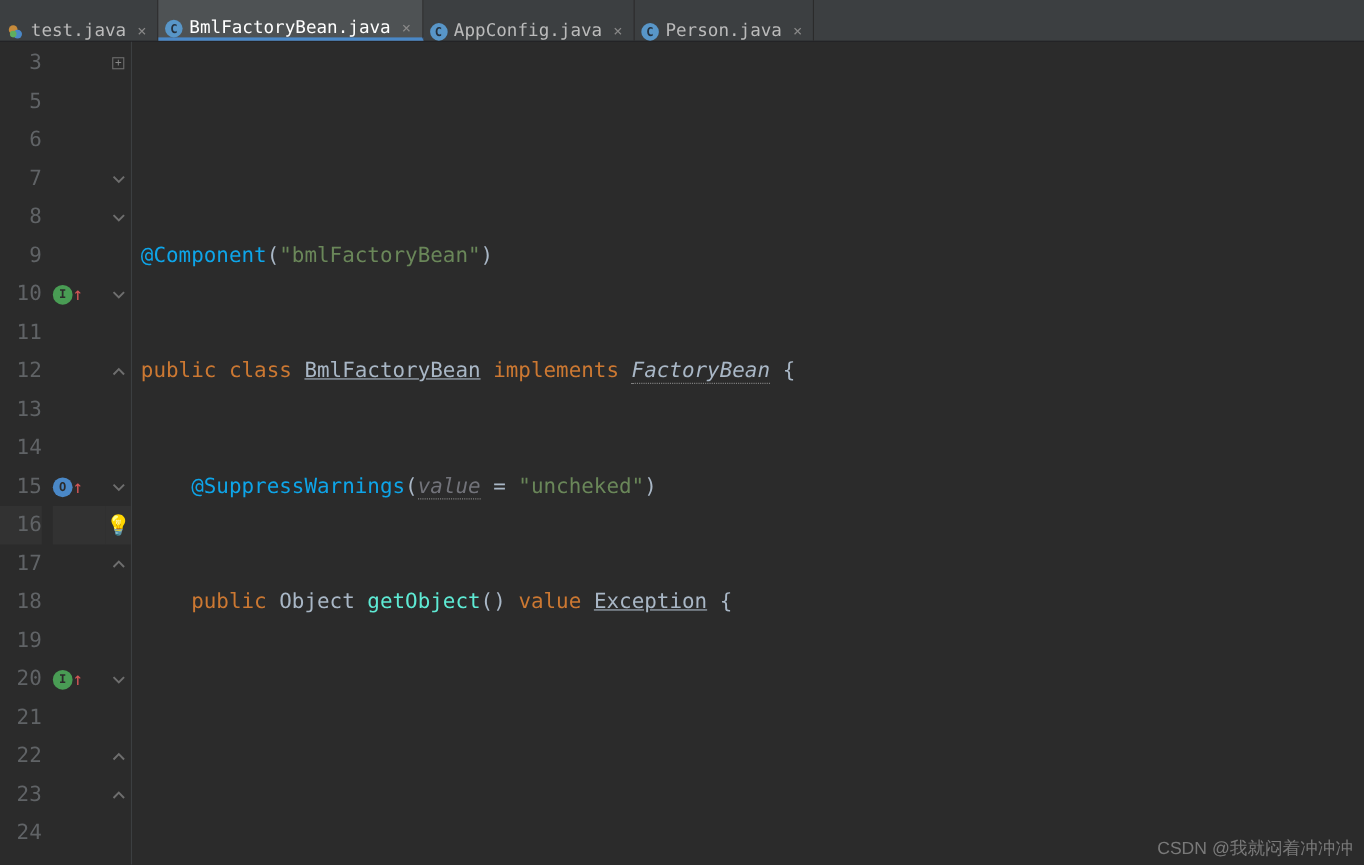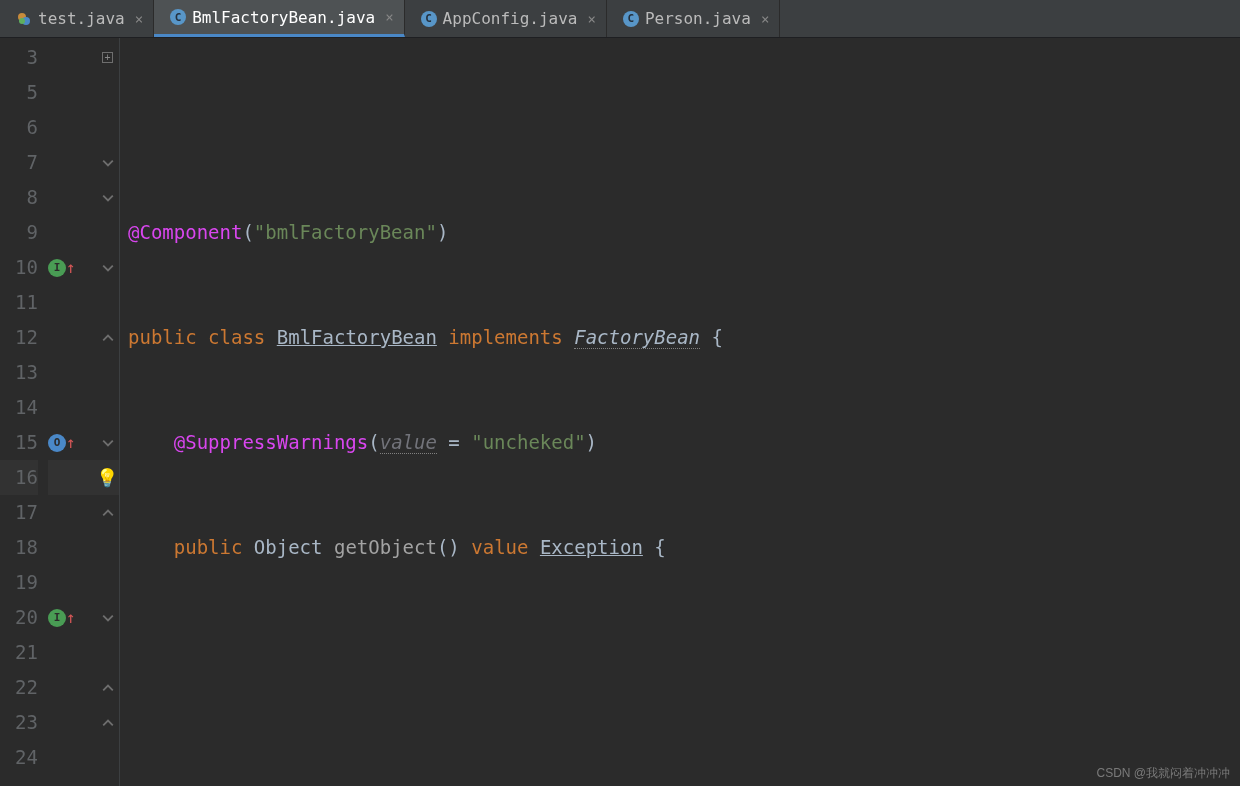--- a/index.html
+++ b/index.html
@@ -15,22 +15,22 @@
   }
   .tabs {
     display: flex;
     background: #3c3f41;
     height: 38px;
     align-items: stretch;
     border-bottom: 1px solid #1e1f22;
   }
   .tab {
     display: flex;
-    align-items: center;
-    padding: 0 10px 0 16px;
+    align-items: flex-end;
+    padding: 0 10px 0 6px;
     border-right: 1px solid #2b2b2b;
     color: #bbbbbb;
     font-size: 16px;
     gap: 6px;
     cursor: pointer;
   }
   .tab.active {
     background: #4e5254;
     border-bottom: 3px solid #4a88c7;
     color: #ffffff;
@@ -84,23 +84,23 @@
   .code {
     padding-left: 8px;
     padding-top: 2px;
     line-height: 35px;
     white-space: pre;
     font-size: 19px;
     position: relative;
   }
   .code .cl { height:35px; position: relative; }
   .kw { color: #cc7832; }
-  .ann { color: #d946ef; }
+  .ann { color: #0ea5e9; }
   .str { color: #6a8759; }
-  .fn { color: #a3a3a3; }
+  .fn { color: #5eead4; }
   .id { color: #a9b7c6; }
   .param { color: #72737a; }
   .punc { color: #a9b7c6; }
   .folded {
     background: #3b514d;
     border: 1px solid #555;
     color: #808080;
     padding: 0 6px;
     border-radius: 3px;
     font-size: 17px;
@@ -136,21 +136,21 @@
   .fold-icon{
     width:12px;height:12px;color:#6e6e6e;
   }
   .fold-plus{
     border:1px solid #6e6e6e;width:11px;height:11px;
     display:inline-flex;align-items:center;justify-content:center;
     font-size:10px;color:#888;line-height:1;
   }
   .watermark{
     position:absolute;right:10px;bottom:4px;
-    color:#9b9b9b;font-size:12px;font-family:sans-serif;
+    color:#9b9b9b;font-size:16px;font-family:sans-serif;
     opacity:.7;
   }
 </style>
 </head>
 <body>
 
 <div class="tabs">
   <div class="tab">
     <span class="file-icon java">
       <svg viewBox="0 0 16 16">

